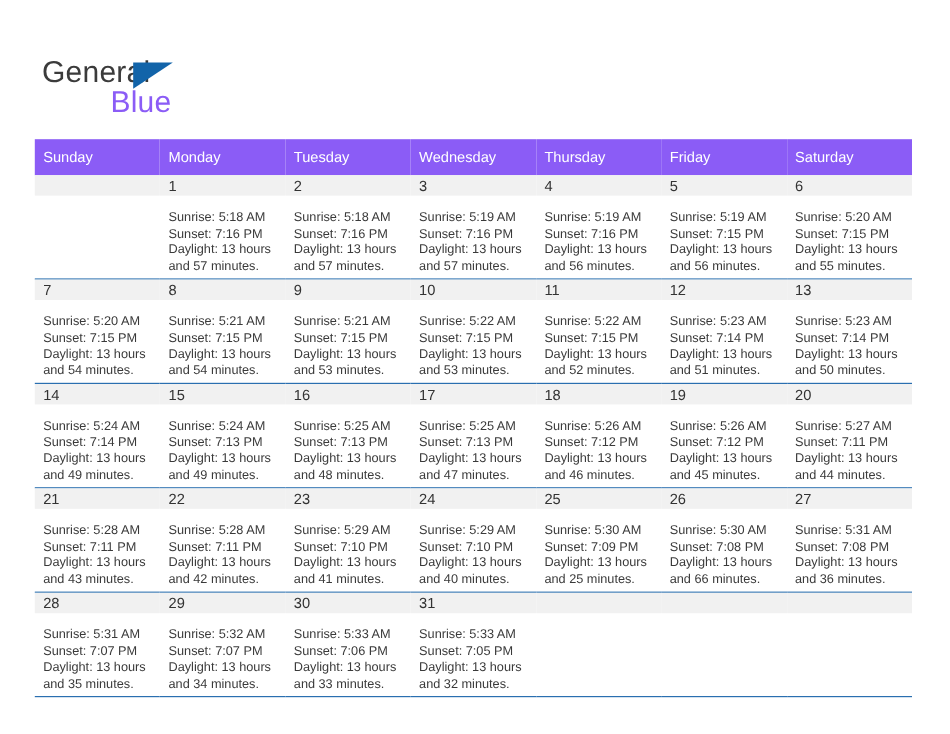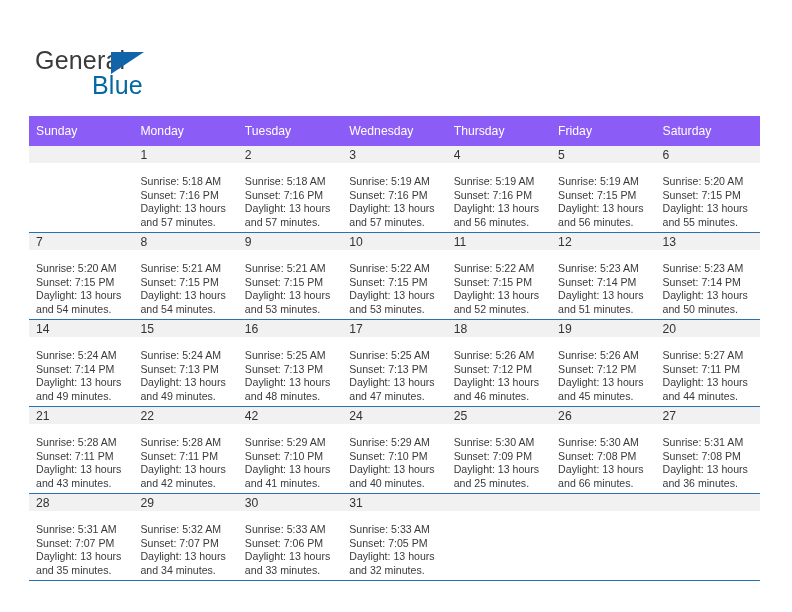--- a/index.html
+++ b/index.html
@@ -54,21 +54,21 @@
     height: 0;
     border-left: 33px solid #1264a9;
     border-bottom: 22px solid transparent;
   }
   .logo-blue {
     position: absolute;
     left: 57px;
     top: 25px;
     font-size: 25px;
     letter-spacing: 0.2px;
-    color: #0369a1;
+    color: #8b5cf6;
     font-family: "Liberation Sans", sans-serif;
   }
   .title-block {
     position: absolute;
     right: 36px;
     top: 30px;
     text-align: right;
   }
   .cal-title {
     font-size: 28px;
@@ -434,21 +434,21 @@
             <div class="cell-body">
               <div>Sunrise: 5:28 AM</div>
               <div>Sunset: 7:11 PM</div>
               <div>Daylight: 13 hours</div>
               <div>and 42 minutes.</div>
             </div>
           </div>
         </td>
         <td>
           <div class="cell">
-            <div class="daynum-band">42</div>
+            <div class="daynum-band">23</div>
             <div class="cell-body">
               <div>Sunrise: 5:29 AM</div>
               <div>Sunset: 7:10 PM</div>
               <div>Daylight: 13 hours</div>
               <div>and 41 minutes.</div>
             </div>
           </div>
         </td>
         <td>
           <div class="cell">

